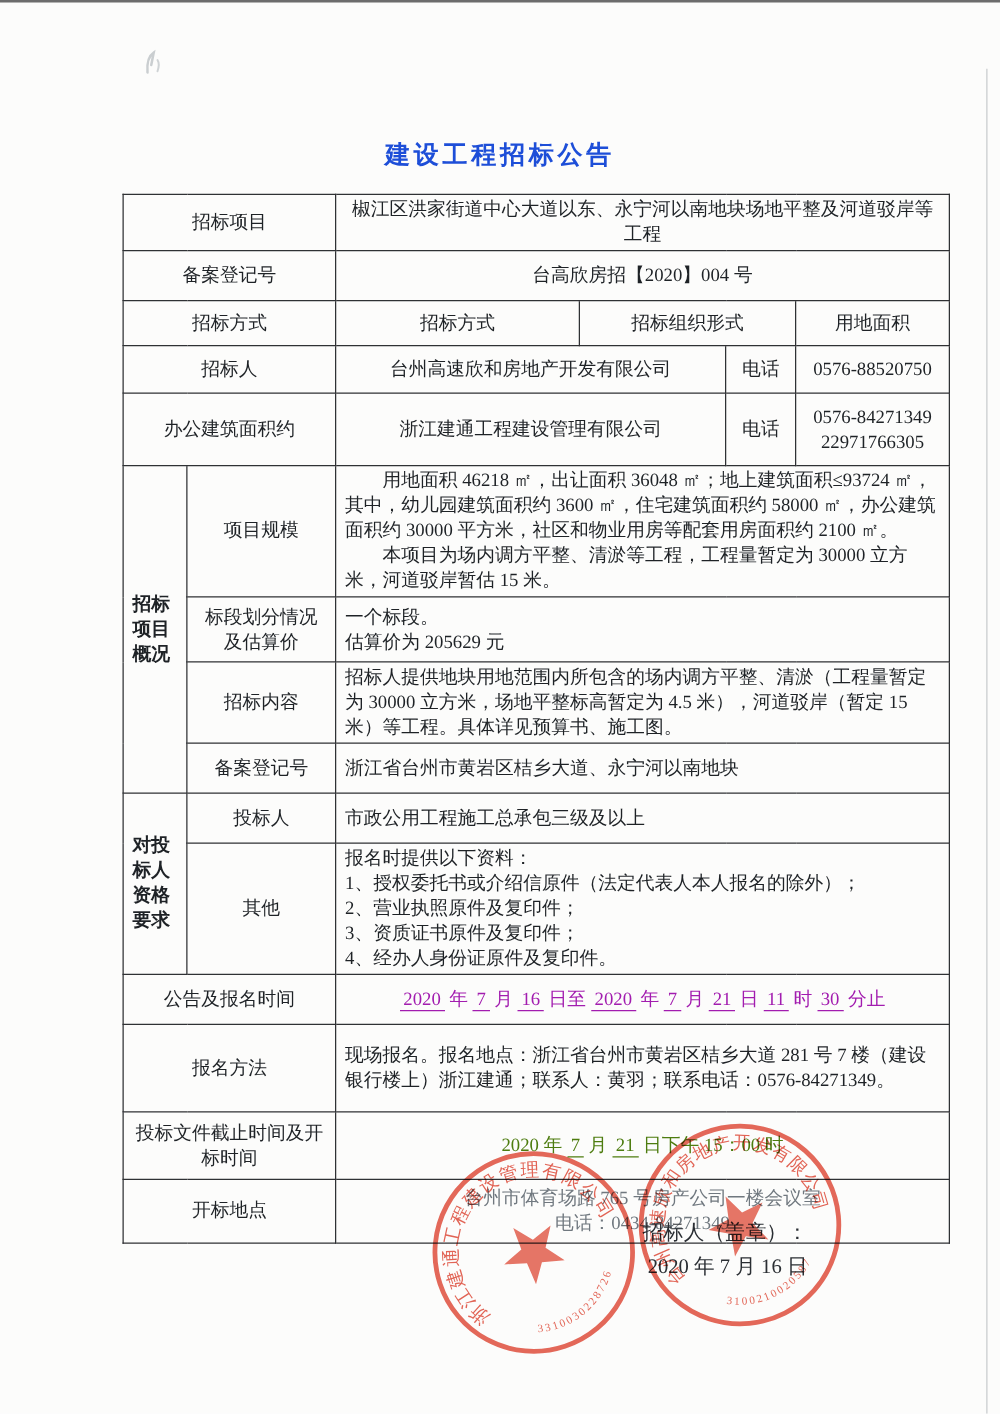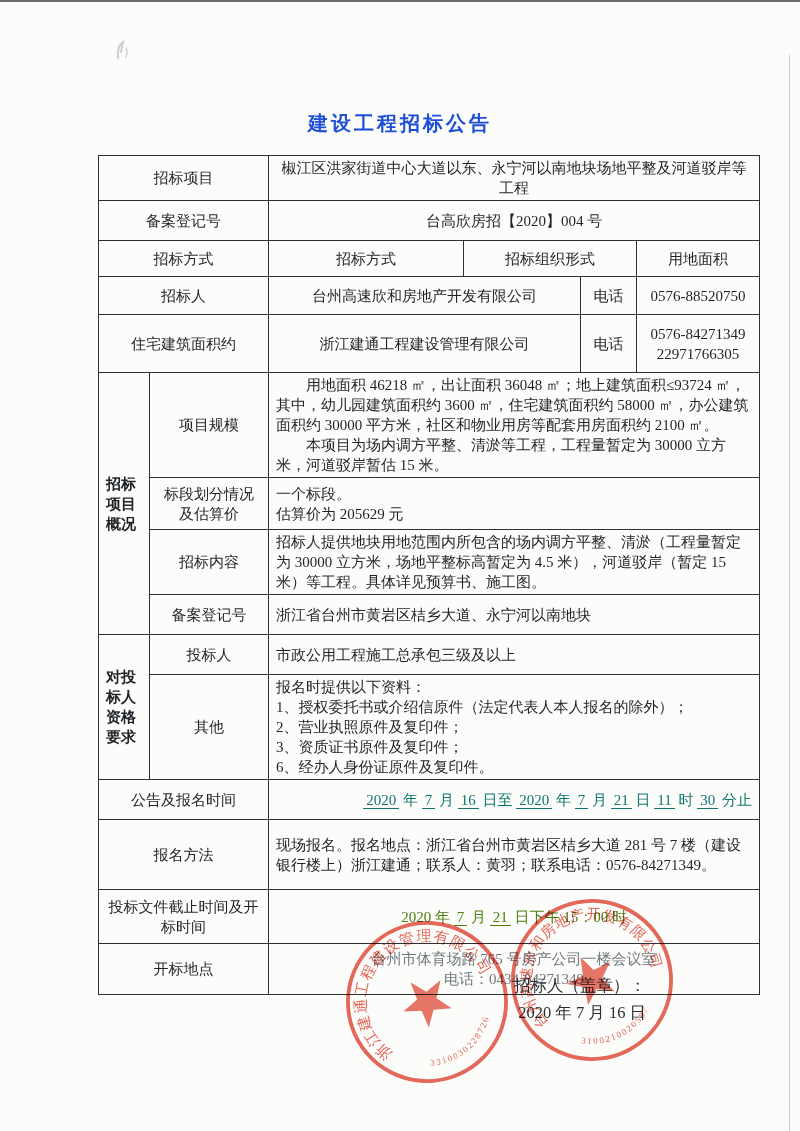--- a/index.html
+++ b/index.html
@@ -26,21 +26,21 @@
   table.doc td{
     border:1.6px solid #2f3134;padding:2px 7px;
     font-size:15px;line-height:20px;vertical-align:middle;
     word-break:break-all;
   }
   td.lbl{text-align:center;padding:2px 4px;}
   td.grp{padding:2px 3px;line-height:24px;font-weight:bold;}
   .ctr{text-align:center;}
   .tight{line-height:18.5px;font-size:14.5px;}
   .indent{text-indent:2em;}
-  .gray-light{color:#0f766e;text-align:right;}
+  .gray-light{color:#a21caf;}
   .gray-mid{color:#4d7c0f;}
   .gray-dark{color:#70787f;}
   .u-fill{border-bottom:1.4px solid currentColor;padding:0 3px;}
   
   .footer{
     position:absolute;top:972px;right:154px;text-align:right;
     font-size:16.5px;line-height:27px;color:#2a2e33;
   }
   
   .stamp{position:absolute;pointer-events:none;mix-blend-mode:multiply;opacity:.93;}
@@ -84,21 +84,21 @@
       <td colspan="2" class="ctr">招标组织形式</td>
       <td class="ctr">用地面积</td>
     </tr>
     <tr style="height:38px">
       <td colspan="2" class="lbl">招标人</td>
       <td colspan="2" class="ctr">台州高速欣和房地产开发有限公司</td>
       <td class="ctr">电话</td>
       <td class="ctr">0576-88520750</td>
     </tr>
     <tr style="height:58px">
-      <td colspan="2" class="lbl">住宅建筑面积约</td>
+      <td colspan="2" class="lbl">办公建筑面积约</td>
       <td colspan="2" class="ctr">浙江建通工程建设管理有限公司</td>
       <td class="ctr">电话</td>
       <td class="ctr">
         <div>0576-84271349</div>
         <div>22971766305</div>
       </td>
     </tr>
     <tr style="height:90px">
       <td rowspan="4" class="grp">招标项目概况</td>
       <td class="lbl">项目规模</td>
@@ -127,21 +127,21 @@
       <td class="lbl">投标人</td>
       <td colspan="4">市政公用工程施工总承包三级及以上</td>
     </tr>
     <tr style="height:100px">
       <td class="lbl">其他</td>
       <td colspan="4">
           <div>报名时提供以下资料：</div>
           <div>1、授权委托书或介绍信原件（法定代表人本人报名的除外）；</div>
           <div>2、营业执照原件及复印件；</div>
           <div>3、资质证书原件及复印件；</div>
-          <div>6、经办人身份证原件及复印件。</div>
+          <div>4、经办人身份证原件及复印件。</div>
         </td>
     </tr>
     <tr style="height:40px">
       <td colspan="2" class="lbl">公告及报名时间</td>
       <td colspan="4" class="ctr gray-light"><span class="u-fill">2020</span><span> 年 </span><span class="u-fill">7</span><span> 月 </span><span class="u-fill">16</span><span> 日至 </span><span class="u-fill">2020</span><span> 年 </span><span class="u-fill">7</span><span> 月 </span><span class="u-fill">21</span><span> 日 </span><span class="u-fill">11</span><span> 时 </span><span class="u-fill">30</span><span> 分止</span></td>
     </tr>
     <tr style="height:70px">
       <td colspan="2" class="lbl">报名方法</td>
       <td colspan="4">现场报名。报名地点：浙江省台州市黄岩区桔乡大道 281 号 7 楼（建设银行楼上）浙江建通；联系人：黄羽；联系电话：0576-84271349。</td>
     </tr>

